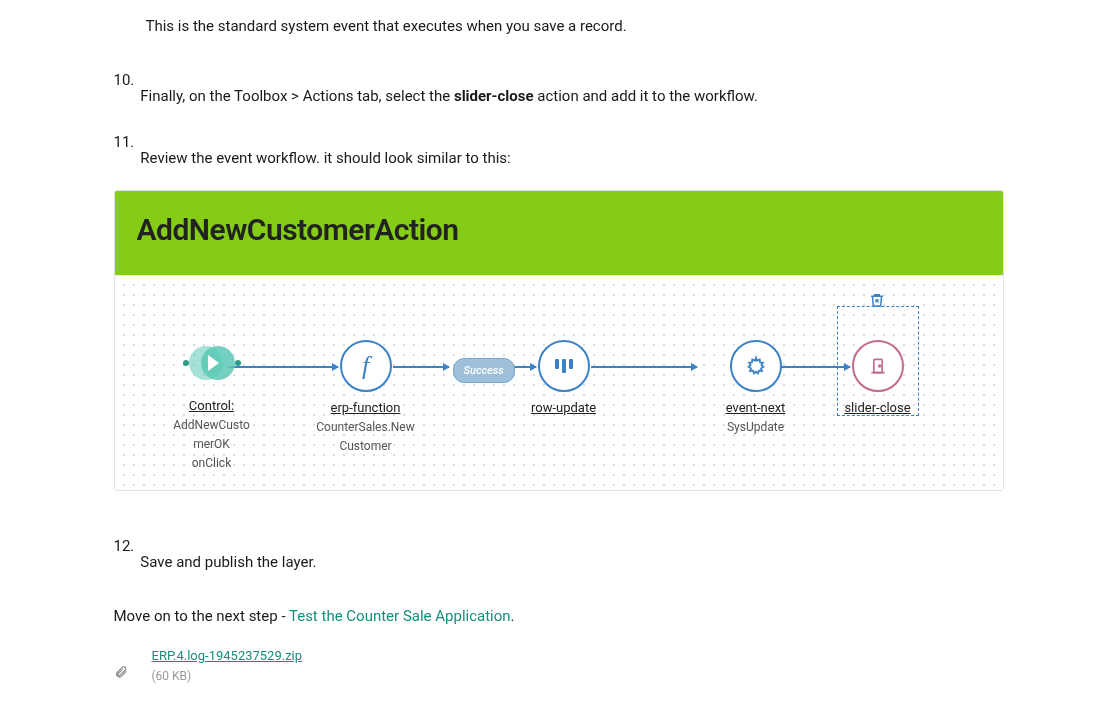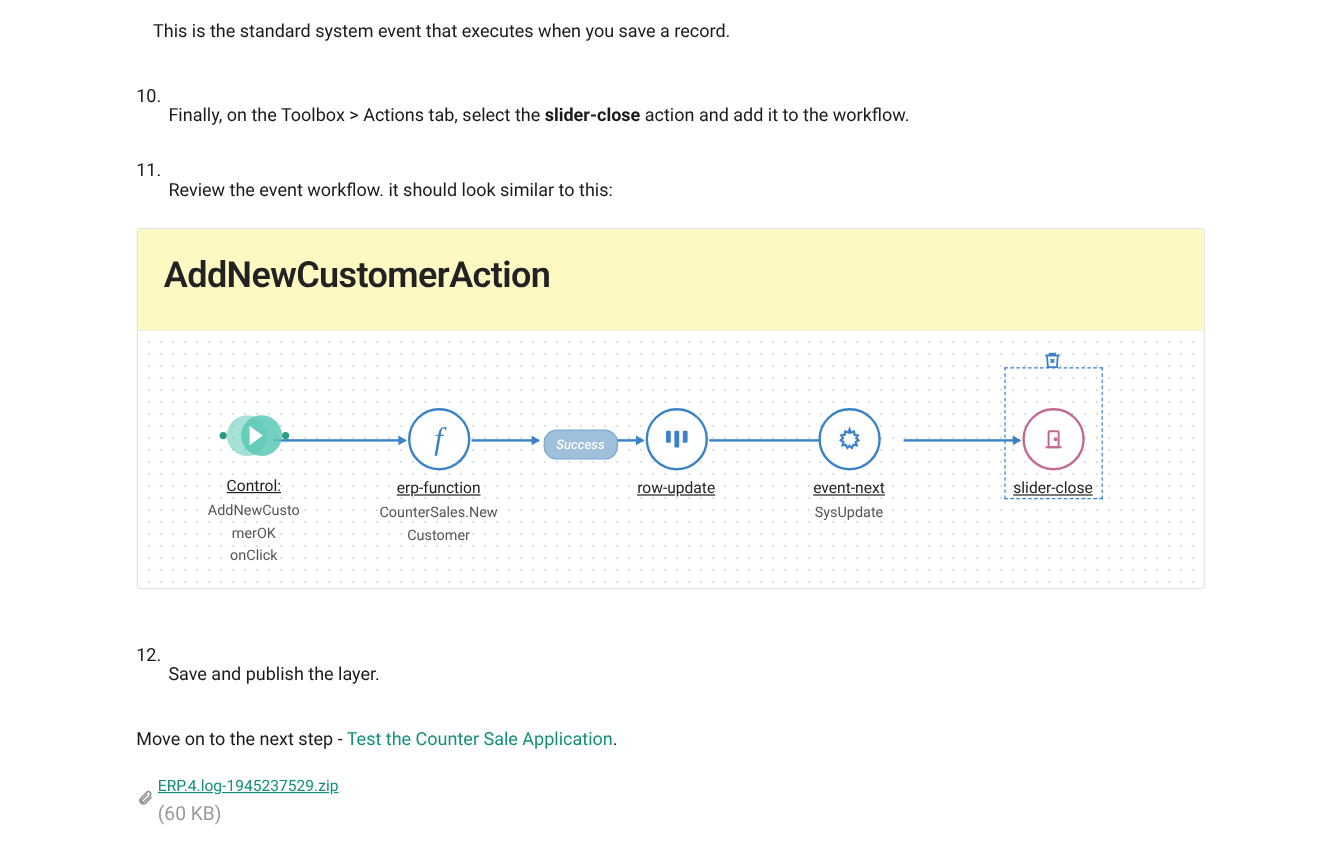--- a/index.html
+++ b/index.html
@@ -8,21 +8,21 @@
     margin: 0;
     padding: 0 40px 40px 40px;
     font-size: 15px;
     line-height: 1.55;
     background: #fff;
   }
   .content {
     max-width: 890px;
     margin: 0 auto;
   }
-  .indent-1 { margin-left: 14px; }
+  .indent-1 { margin-left: 32px; }
   ol {
     list-style: none;
     padding: 0;
     margin: 0;
   }
   .step {
     display: flex;
     margin: 0 0 6px 0;
     padding-top: 16px;
   }
@@ -30,21 +30,21 @@
   .step-body { flex: 1 1 auto; margin-top: 16px; }
   .bold { font-weight: 700; }
 
   .figure-box {
     border: 1px solid #e2e2e2;
     border-radius: 3px;
     margin: 20px 0 28px 0;
     overflow: hidden;
   }
   .figure-header {
-    background: #fef9c3;
+    background: #84cc16;
     padding: 16px 22px 22px 22px;
     font-size: 30px;
     font-weight: 600;
     color: #222;
     letter-spacing: -0.5px;
     border-bottom: 1px solid #eee;
   }
   .canvas {
     position: relative;
     height: 214px;
@@ -136,26 +136,26 @@
   .icon-f { font-family: Georgia, serif; font-style: italic; font-size: 26px; color:#3b82c7; }
   .icon-bars { display:flex; gap:3px; }
   .icon-bars span { width:4px; background:#3b82c7; border-radius:1px; }
   .icon-bars .b1{height:10px;} .icon-bars .b2{height:14px;} .icon-bars .b3{height:10px;}
   .icon-gear { color:#3b82c7; }
   .icon-door { color:#c26a8f; }
 
   .next-line { margin: 30px 0 12px 0; }
   .link { color: #148f7c; text-decoration: none; }
   .attach {
-    display:flex; align-items:center; gap:4px;
+    display:flex; align-items:flex-end; gap:24px;
     margin-top: 18px; font-size: 13px;
   }
   .attach .paperclip { color:#888; font-size:14px; margin-top:1px;}
   .attach .fname { color:#148f7c; }
-  .attach .fsize { color:#999; font-size:16px; }
+  .attach .fsize { color:#999; font-size:12px; }
 </style>
 </head>
 <body>
 
 <div class="content">
 
   <p class="indent-1">This is the standard system event that executes when you save a record.</p>
 
   <ol>
     <li class="step">
@@ -210,21 +210,21 @@
         <div class="circle">
           <div class="icon-bars">
               <span class="b1"></span>
               <span class="b2"></span>
               <span class="b3"></span>
             </div>
         </div>
         <div class="node-title">row-update</div>
       </div>
 
-      <div class="node" style="left:528px; top:64px;">
+      <div class="node" style="left:576px; top:64px;">
         <div class="circle">
           <svg class="icon-gear" width="22" height="22" viewBox="0 0 24 24" fill="none" stroke="currentColor" stroke-width="2">
             <path d="M12 3 L13 6 L16 5 L16.5 8 L19.5 8.5 L18 11 L20 13 L17.5 14.5 L18.5 17.5 L15.5 17 L14 20 L12 18 L10 20 L8.5 17 L5.5 17.5 L6.5 14.5 L4 13 L6 11 L4.5 8.5 L7.5 8 L8 5 L11 6 Z"></path>
           </svg>
         </div>
         <div class="node-title">event-next</div>
         <div class="node-sub">SysUpdate</div>
       </div>
 
       <div class="sel-rect"></div>

